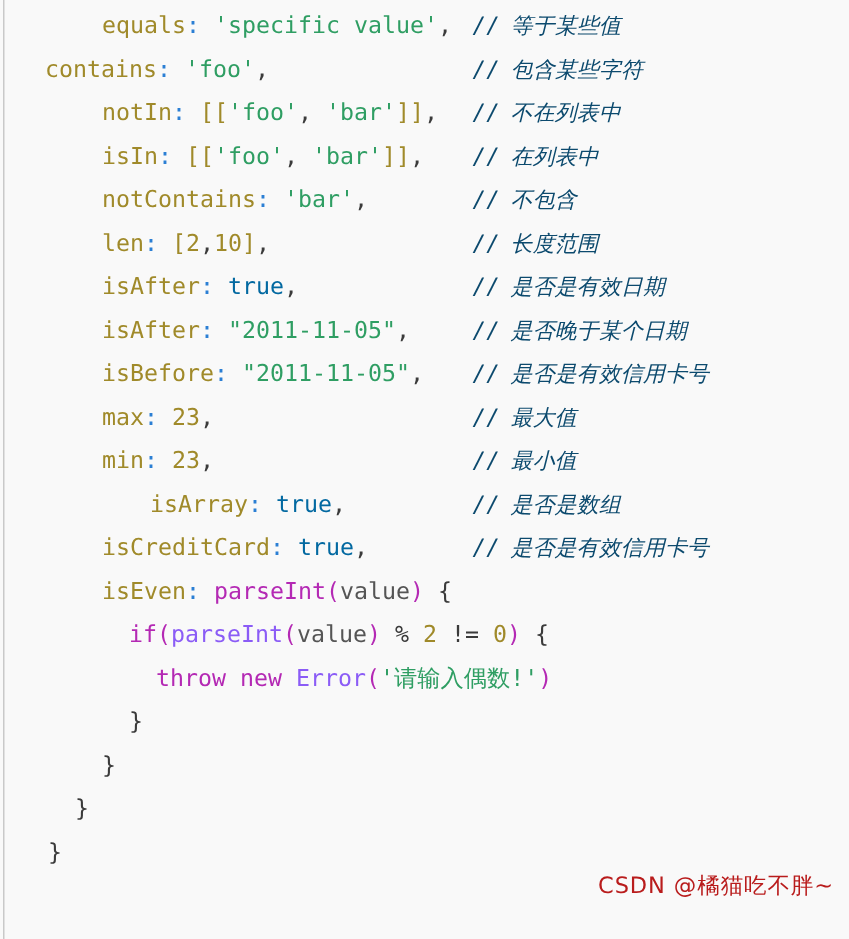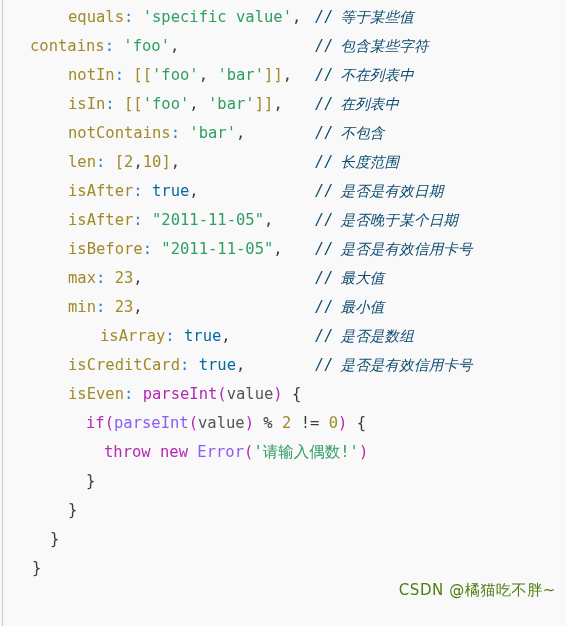--- a/index.html
+++ b/index.html
@@ -86,21 +86,21 @@
   .t-colon  { color: #2b7fd4; }
   .t-punc   { color: #3b3b3b; }
   .t-id     { color: #555555; }
   .t-op     { color: #3b3b3b; }
   .t-paren  { color: #b429b4; }
 
   #watermark {
     position: absolute;
     right: 10px;
     bottom: 26px;
-    color: #4d7c0f;
+    color: #b91c1c;
     font-family: "DejaVu Sans", sans-serif;
     font-size: 15px;
     letter-spacing: 0.6px;
     white-space: pre;
   }
 </style>
 </head>
 <body>
 
 <div id="code-block">

